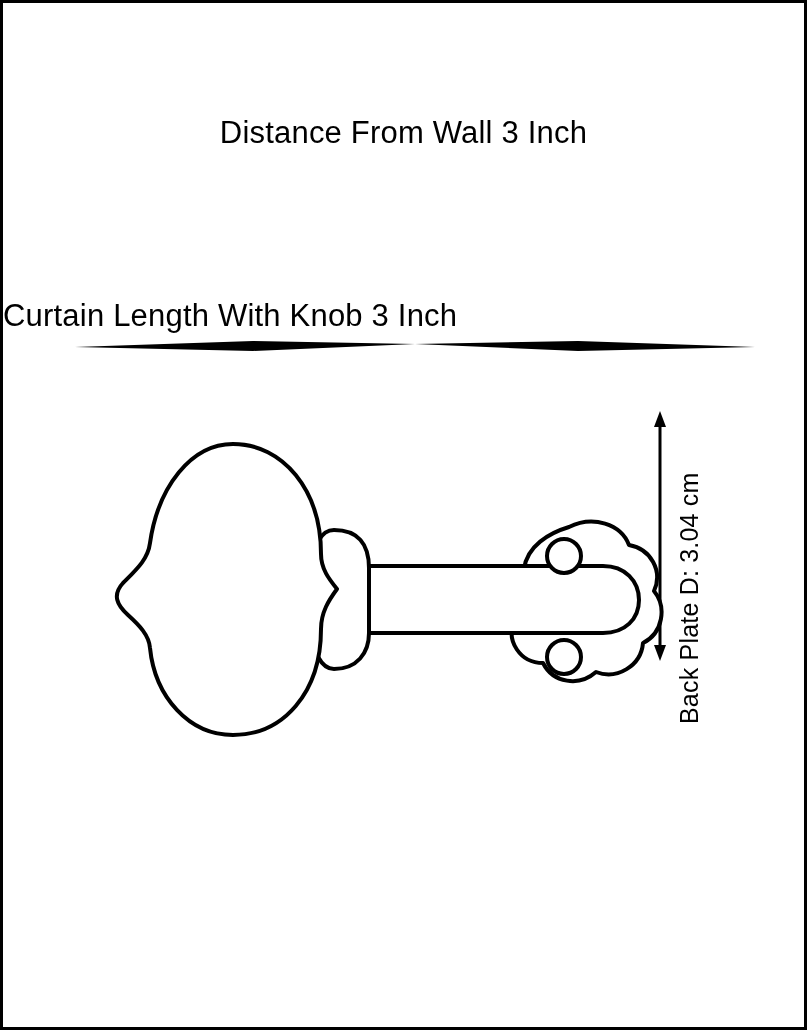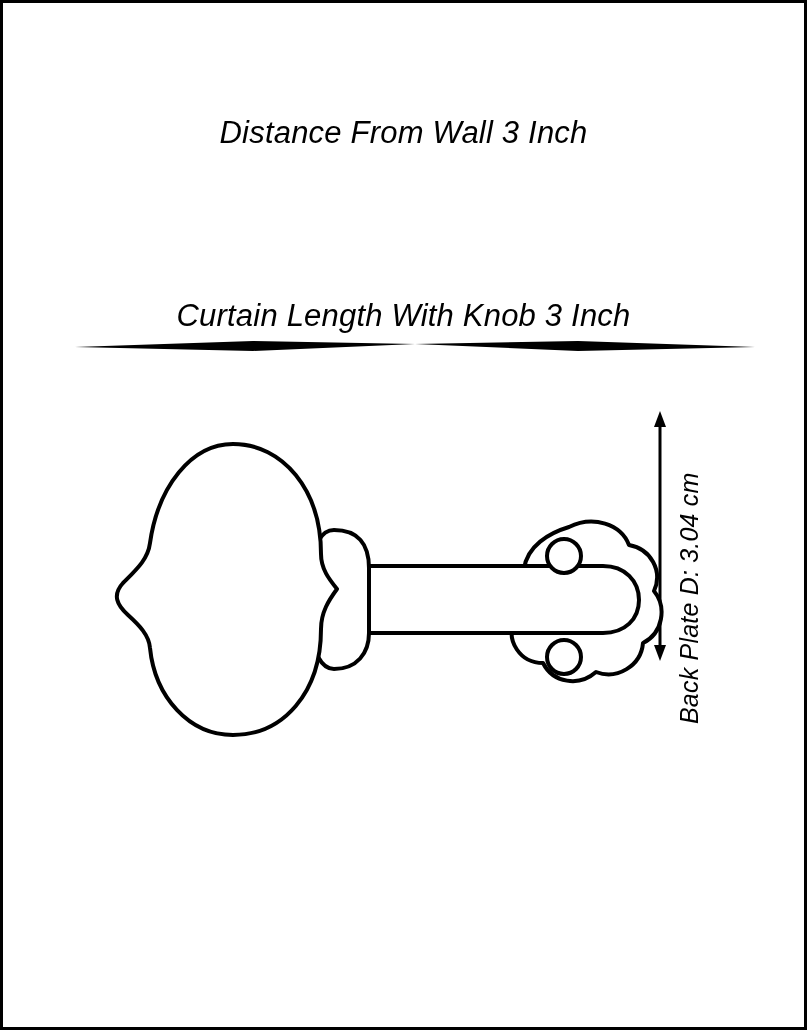--- a/index.html
+++ b/index.html
@@ -11,41 +11,39 @@
     font-family: "Liberation Sans", sans-serif;
   }
   #page {
     position: relative;
     width: 807px;
     height: 1030px;
     background: #ffffff;
     border: 3px solid #000000;
     box-sizing: border-box;
     overflow: hidden;
-    font-style: italic;
   }
   .label {
     position: absolute;
     color: #000000;
     white-space: nowrap;
     font-weight: 400;
   }
   #label-distance {
     left: 0;
     right: 0;
     top: 112px;
     text-align: center;
     font-size: 31px;
     letter-spacing: 0.2px;
   }
   #label-curtain {
     left: 0;
     right: 0;
     top: 295px;
-    text-align: center;
     font-size: 31px;
     letter-spacing: 0.2px;
   }
   #label-backplate {
     left: 672px;
     top: 405px;
     width: 40px;
     height: 380px;
     font-size: 25px;
     writing-mode: vertical-rl;

